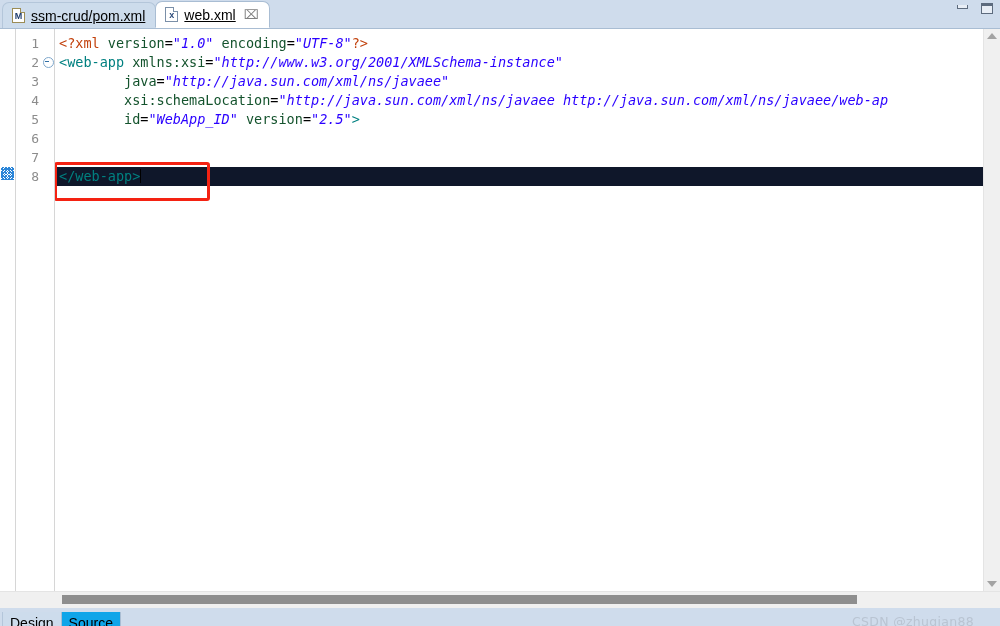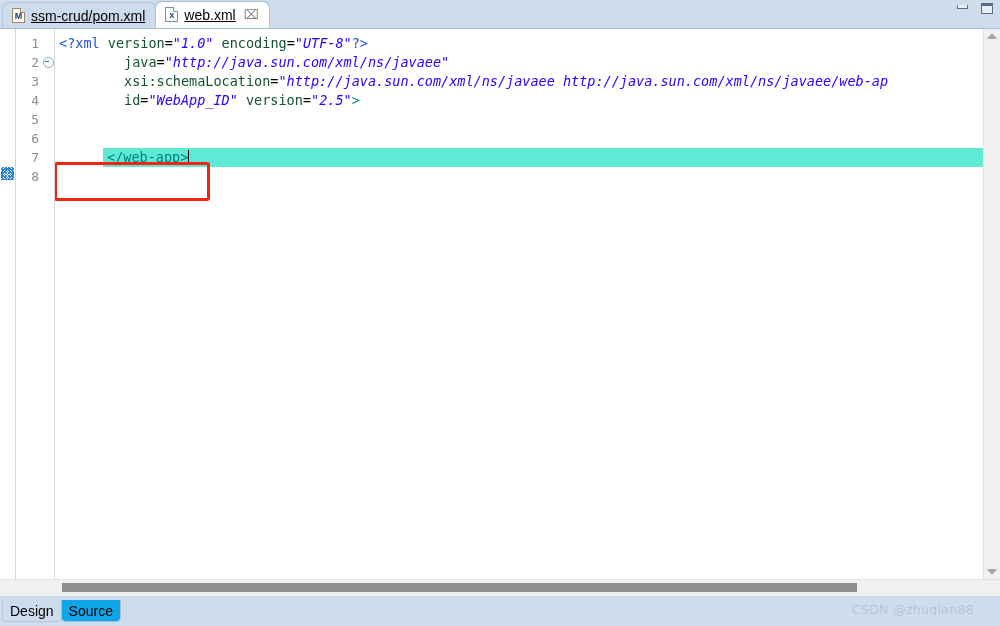--- a/index.html
+++ b/index.html
@@ -246,28 +246,27 @@
     height: 19px;
     line-height: 19px;
     font-family: "DejaVu Sans Mono", monospace;
     font-size: 13.5px;
     white-space: pre;
     color: #000000;
     padding-left: 4px;
     position: relative;
   }
   .code-line.current {
-    background: #5eead4;
-    margin-left: 48px;
+    background: #0f172a;
   }
   .tok-tag   { color: #008080; }
   .tok-attr  { color: #14532d; }
   .tok-val   { color: #2a00ff; font-style: italic; }
   .tok-punct { color: #000000; }
-  .tok-proc  { color: #1d4ed8; }
+  .tok-proc  { color: #c2410c; }
 
   .caret {
     display: inline-block;
     width: 1px;
     height: 14px;
     background: #000;
     vertical-align: -2px;
     margin-left: 0px;
   }
 
@@ -319,21 +318,21 @@
     position: absolute;
     top: 3px;
     left: 62px;
     height: 9px;
     width: 795px;
     background: #8e8e8e;
   }
 
   
   .bottom-bar {
-    height: 30px;
+    height: 18px;
     flex: 0 0 auto;
     background: #cfdcec;
     display: flex;
     align-items: flex-start;
     position: relative;
     padding-left: 2px;
     box-sizing: border-box;
   }
   .btab {
     height: 22px;
@@ -429,20 +428,21 @@
         <div class="fslot"></div>
         <div class="fslot"></div>
         <div class="fslot"></div>
         <div class="fslot"></div>
         <div class="fslot"></div>
       </div>
 
       <div class="code-area">
         <div id="code-lines">
             <div class="code-line"><span class="tok-proc">&lt;?xml</span><span class="tok-punct"> </span><span class="tok-attr">version</span><span class="tok-punct">=</span><span class="tok-val">"1.0"</span><span class="tok-punct"> </span><span class="tok-attr">encoding</span><span class="tok-punct">=</span><span class="tok-val">"UTF-8"</span><span class="tok-proc">?&gt;</span></div>
+            <div class="code-line"><span class="tok-tag">&lt;web-app</span><span class="tok-punct"> </span><span class="tok-attr">xmlns:xsi</span><span class="tok-punct">=</span><span class="tok-val">"http://www.w3.org/2001/XMLSchema-instance"</span></div>
             <div class="code-line"><span class="tok-punct">        </span><span class="tok-attr">java</span><span class="tok-punct">=</span><span class="tok-val">"http://java.sun.com/xml/ns/javaee"</span></div>
             <div class="code-line"><span class="tok-punct">        </span><span class="tok-attr">xsi:schemaLocation</span><span class="tok-punct">=</span><span class="tok-val">"http://java.sun.com/xml/ns/javaee http://java.sun.com/xml/ns/javaee/web-ap</span></div>
             <div class="code-line"><span class="tok-punct">        </span><span class="tok-attr">id</span><span class="tok-punct">=</span><span class="tok-val">"WebApp_ID"</span><span class="tok-punct"> </span><span class="tok-attr">version</span><span class="tok-punct">=</span><span class="tok-val">"2.5"</span><span class="tok-tag">&gt;</span></div>
             <div class="code-line"></div>
             <div class="code-line"></div>
             <div class="code-line current"><span class="tok-tag">&lt;/web-app&gt;</span><span class="caret"></span></div>
           </div>
         <div class="red-box" style="left:-1px; top:133px; width:150px; height:33px;"></div>
       </div>
 

